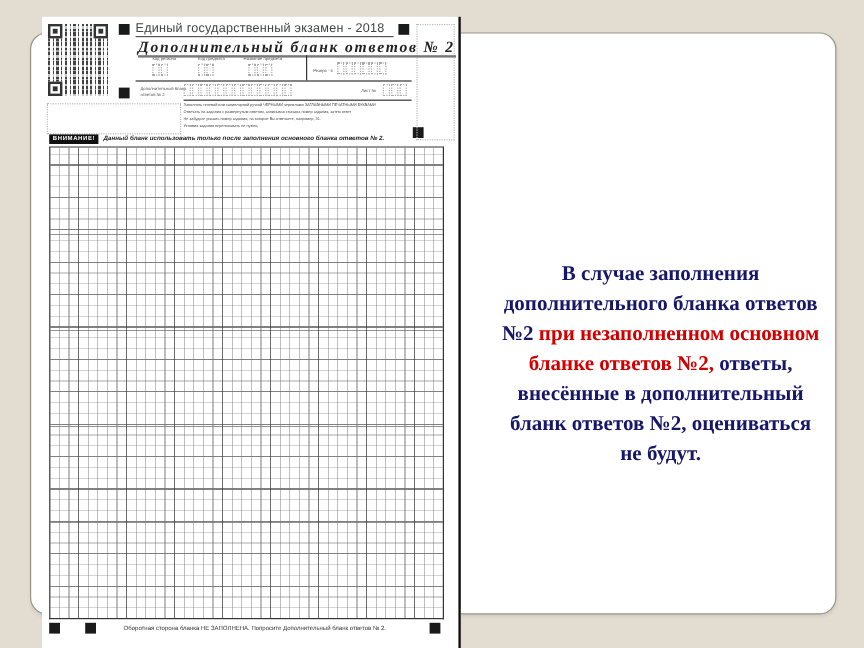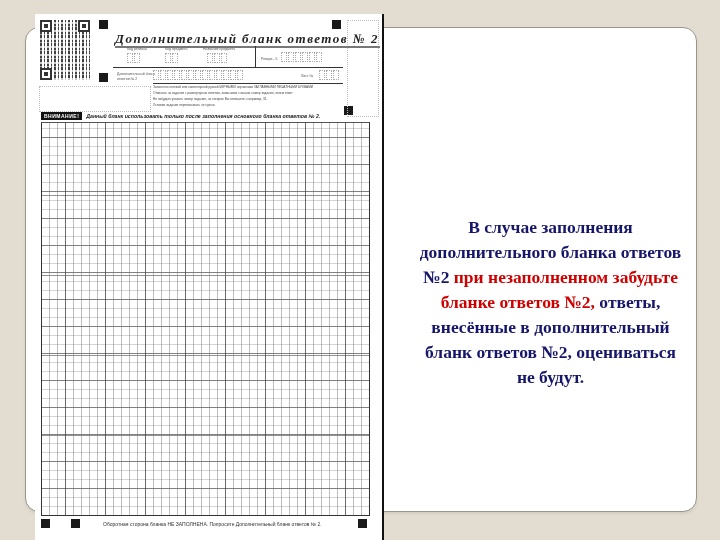--- a/index.html
+++ b/index.html
@@ -91,20 +91,21 @@
   </div>
 
   <div class="marker" style="left:64px;top:6px;"></div>
   <div class="marker" style="left:297px;top:6px;"></div>
   <div class="marker" style="left:64px;top:59px;"></div>
   <div class="marker" style="left:309px;top:92px;"></div>
 
   <div class="dotted-box" style="left:312px;top:6px;width:30px;height:95px;"></div>
   <div class="dotted-box" style="left:4px;top:72px;width:110px;height:24px;"></div>
 
+  <div class="hdr-title">Единый государственный экзамен - 2018</div>
   <div class="hdr-sub">Дополнительный бланк ответов № 2</div>
 
   <div class="field-lbl" style="left:92px;top:33px;">Код региона</div>
   <div class="boxes" style="left:92px;top:39px;">
       <span></span>
       <span></span>
     </div>
   <div class="field-lbl" style="left:130px;top:33px;">Код предмета</div>
   <div class="boxes" style="left:130px;top:39px;">
       <span></span>
@@ -167,14 +168,14 @@
 
   <div class="grid"></div>
 
   <div class="marker" style="left:6px;top:505px;"></div>
   <div class="marker" style="left:36px;top:505px;"></div>
   <div class="marker" style="left:323px;top:505px;"></div>
   <div class="footer-text">Оборотная сторона бланка НЕ ЗАПОЛНЕНА. Попросите Дополнительный бланк ответов № 2.</div>
 </div>
 
 <div class="message">
-  <span>В случае заполнения дополнительного бланка ответов №2 </span><span class="red">при незаполненном забудьте бланке ответов №2,</span><span> ответы, внесённые в дополнительный бланк ответов №2, оцениваться не будут.</span>
+  <span>В случае заполнения дополнительного бланка ответов №2 </span><span class="red">при незаполненном основном бланке ответов №2,</span><span> ответы, внесённые в дополнительный бланк ответов №2, оцениваться не будут.</span>
 </div>
 
 </body></html>

